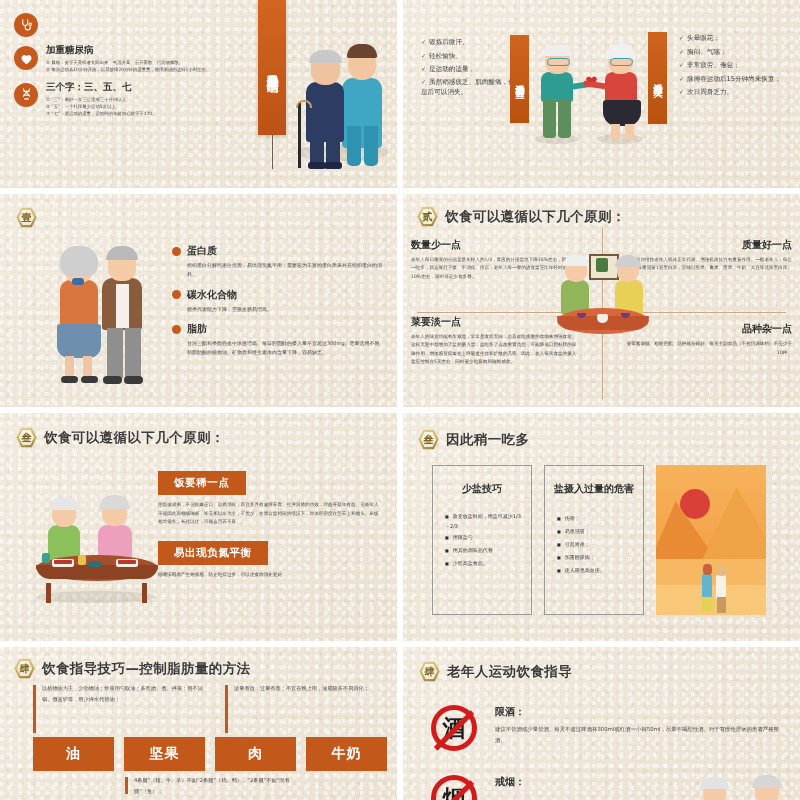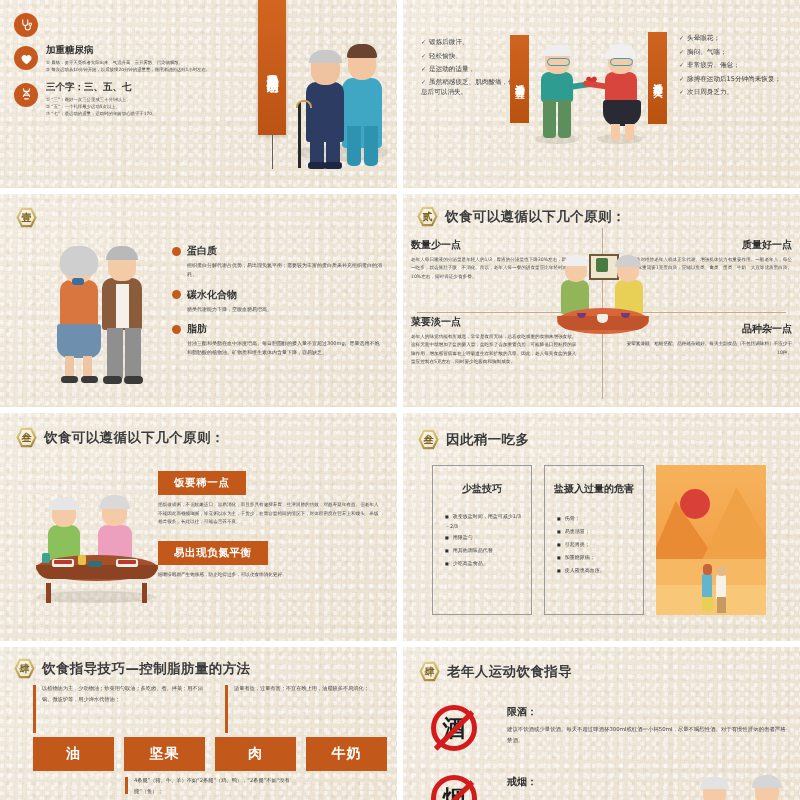--- a/index.html
+++ b/index.html
@@ -148,21 +148,21 @@
   .s7 .bars{display:flex;gap:10px;margin-top:2px;}
   .bar{
     width:82px;height:34px;background:#c2591b;color:#fff;
     display:flex;align-items:center;justify-content:center;
     font-size:14px;font-weight:bold;letter-spacing:1px;
   }
   .s7 .btmRow{display:flex;margin-top:4px;}
   .s7 .btmRow .note{width:174px;margin-left:92px;}
 
   
-  .s8 .item{position:absolute;display:flex;gap:30px;z-index:3;left:28px;right:12px;}
+  .s8 .item{position:absolute;display:flex;gap:18px;z-index:3;left:28px;right:12px;}
   .ban{
     width:46px;height:46px;flex:0 0 46px;position:relative;
     display:flex;align-items:center;justify-content:center;
   }
   .ban .ring{
     position:absolute;inset:0;border:5px solid #d41b1b;border-radius:50%;
   }
   .ban .slash{
     position:absolute;left:-3px;right:-3px;top:50%;height:5px;background:#d41b1b;
     transform:rotate(-45deg);

